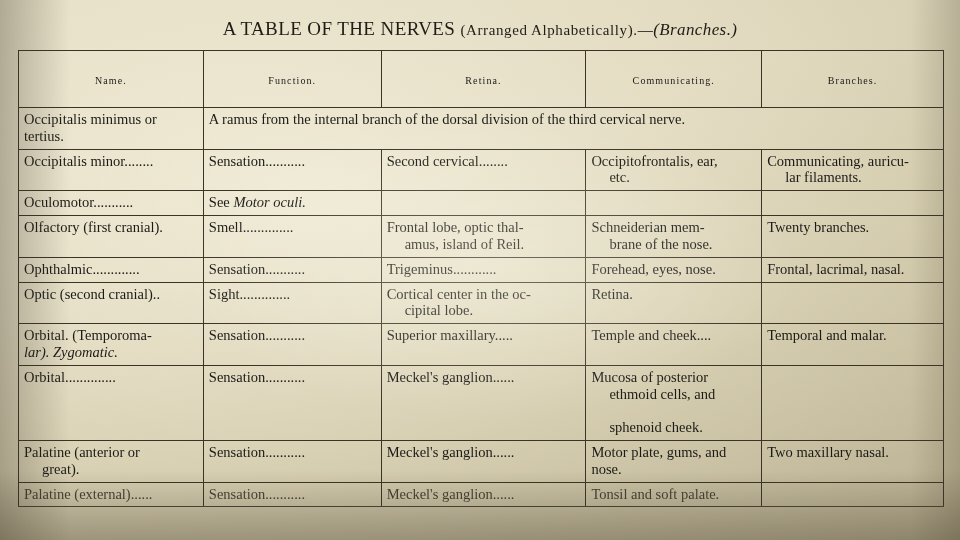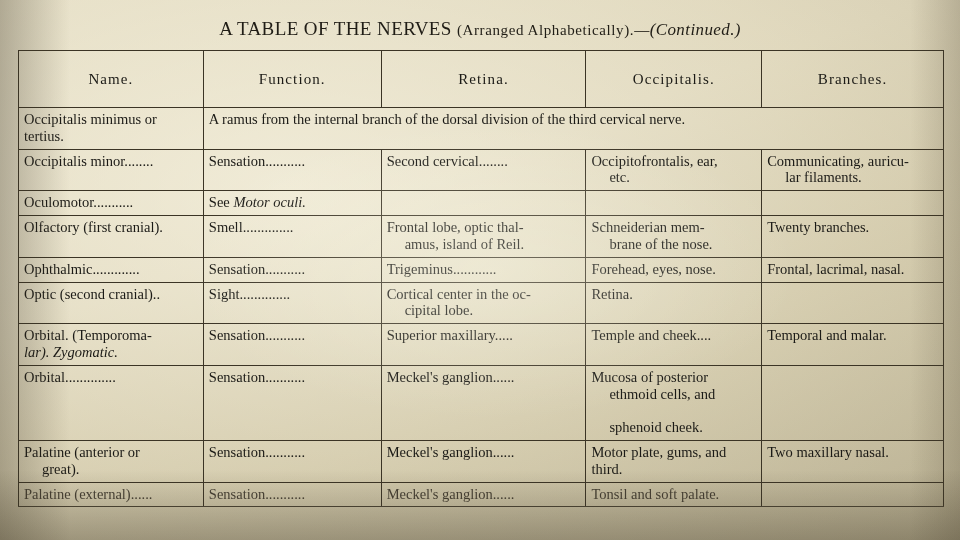--- a/index.html
+++ b/index.html
@@ -76,21 +76,21 @@
   }
   table.nerves thead th {
     text-align: center;
     font-weight: normal;
     font-size: 13px;
     letter-spacing: 1.1px;
     height: 46px;
     vertical-align: middle;
     padding-top: 6px;
   }
-  table.nerves thead th .cap { font-size: 15px; }
+  table.nerves thead th .cap { font-size: 10px; }
 
   
   col.c-name   { width: 185px; }
   col.c-func   { width: 178px; }
   col.c-orig   { width: 205px; }
   col.c-dist   { width: 176px; }
   col.c-branch { width: 182px; }
 
   td.name { padding-left: 3px; }
   .ind2 { display: block; padding-left: 18px; }
@@ -103,37 +103,37 @@
   tr.blur td { filter: blur(0.25px); }
   tr.blur2 td { filter: blur(0.5px); opacity: 0.92; }
 </style>
 </head>
 <body>
 
 <div class="page">
 
   <div class="title">
     <span class="cap">A TABLE OF THE NERVES</span>
-    <span class="sc">(Arranged Alphabetically).</span><span class="it">—(Continued.)</span>
+    <span class="sc">(Arranged Alphabetically).</span><span class="it">—(Branches.)</span>
   </div>
 
   <table class="nerves">
     <colgroup>
       <col class="c-name">
         <col class="c-func">
         <col class="c-orig">
         <col class="c-dist">
         <col class="c-branch">
     </colgroup>
     <thead>
       <tr>
         <th><span class="cap">Name.</span></th>
         <th><span class="cap">Function.</span></th>
         <th><span class="cap">Retina.</span></th>
-        <th><span class="cap">Occipitalis.</span></th>
+        <th><span class="cap">Communicating.</span></th>
         <th><span class="cap">Branches.</span></th>
       </tr>
     </thead>
     <tbody>
 
       <tr>
         <td class="name">
           <span>Occipitalis minimus or</span><br>
           <span>tertius.</span>
         </td>
@@ -220,21 +220,21 @@
 
       <tr class="blur">
         <td class="name">
           <span>Palatine  (anterior  or</span><br>
           <span class="ind2">great).</span>
         </td>
         <td>Sensation...........</td>
         <td>Meckel's ganglion......</td>
         <td>
           <span>Motor plate, gums, and</span><br>
-          <span>third.</span>
+          <span>nose.</span>
         </td>
         <td>Two maxillary nasal.</td>
       </tr>
 
       <tr class="blur2 last">
         <td class="name">Palatine (external)......</td>
         <td>Sensation...........</td>
         <td>Meckel's ganglion......</td>
         <td>Tonsil and soft palate.</td>
         <td></td>

